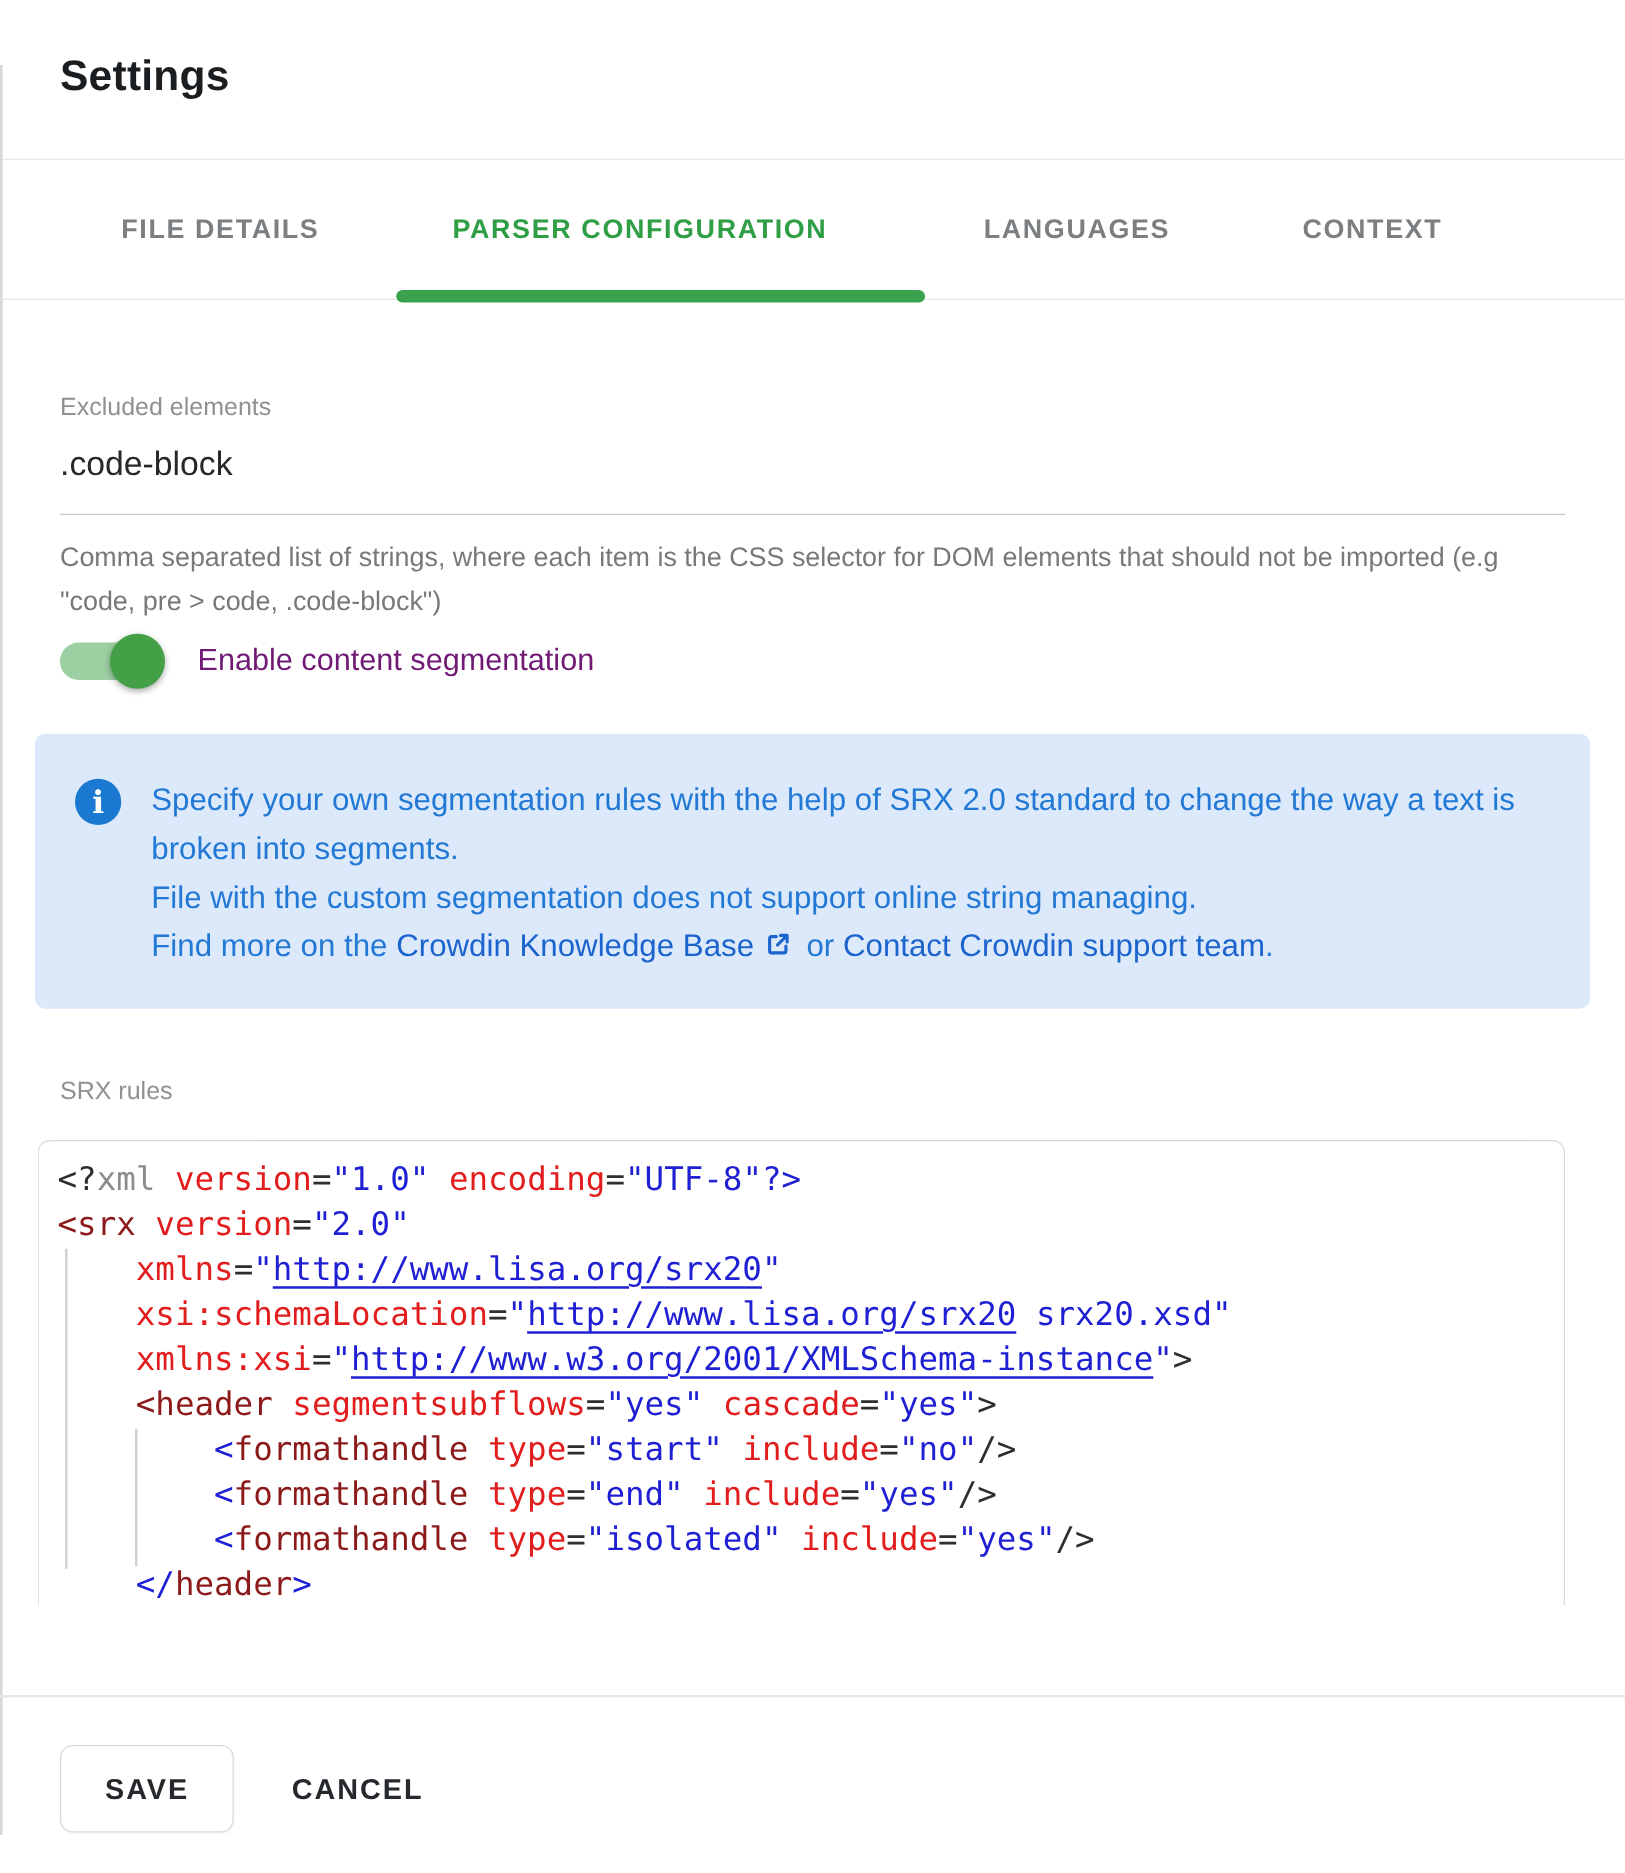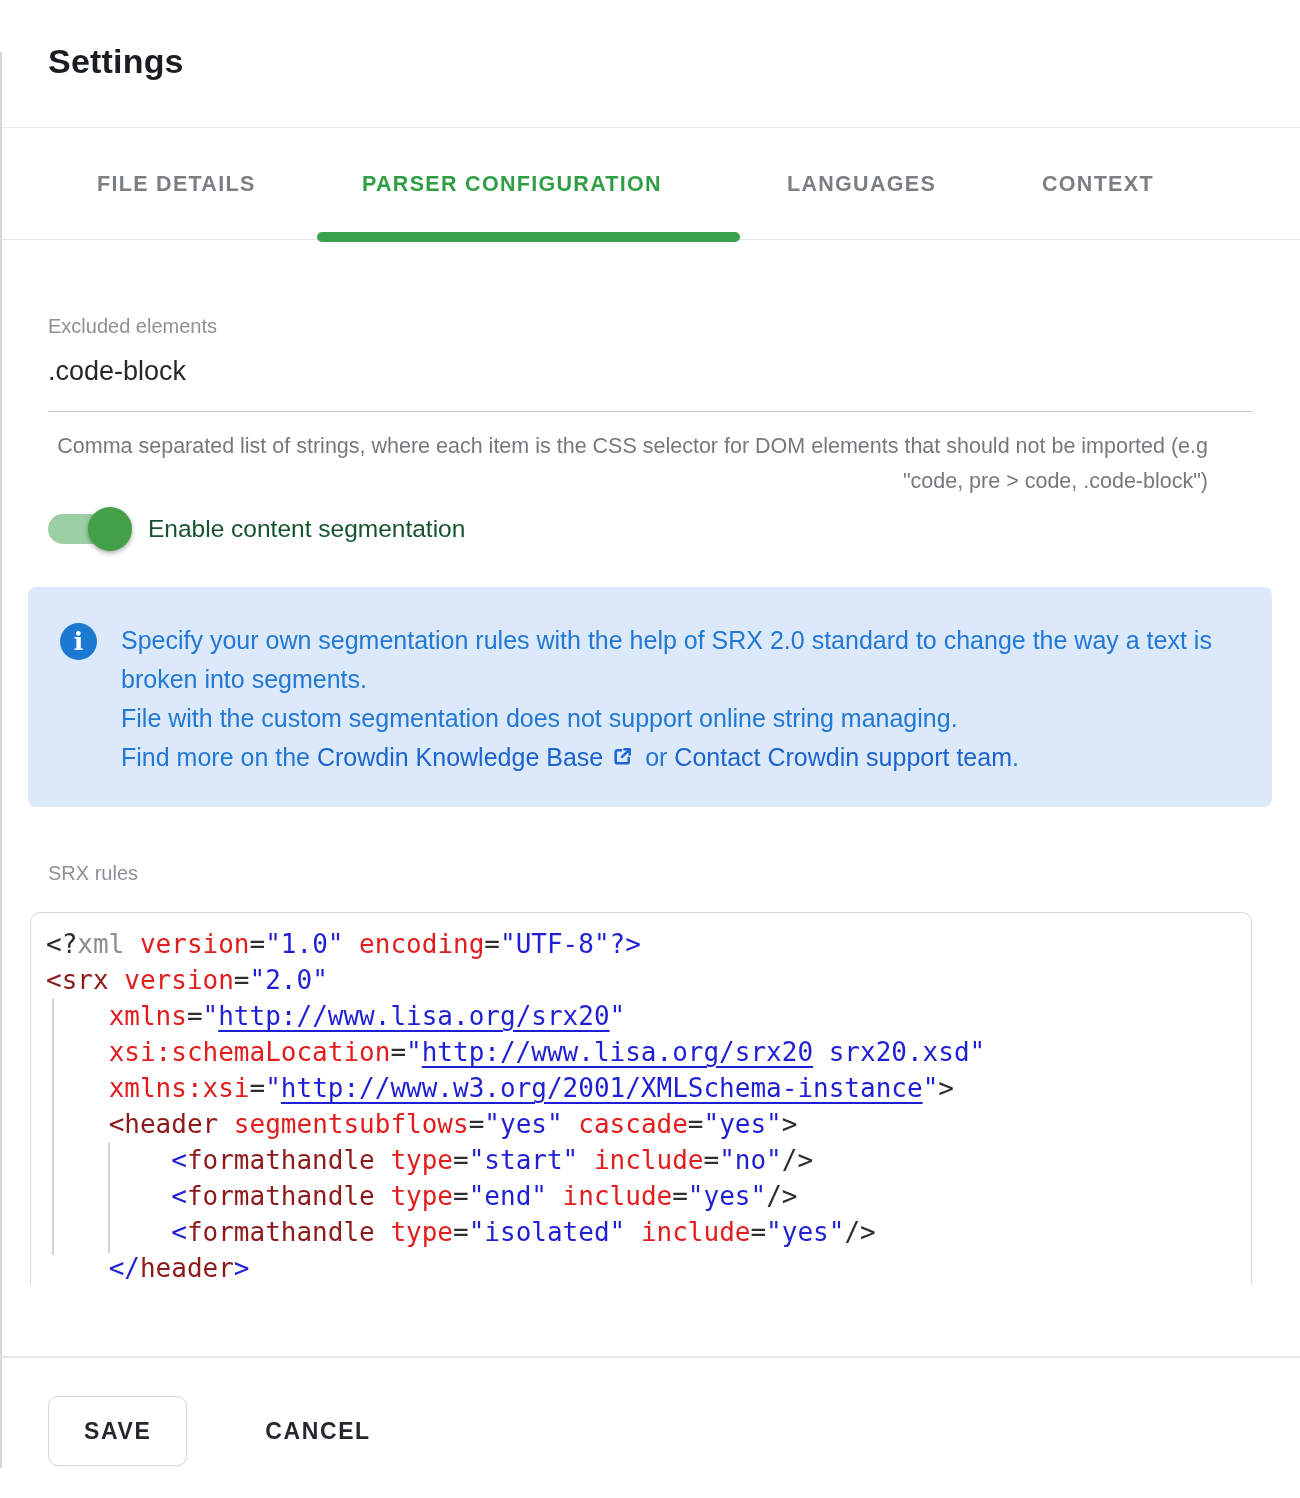--- a/index.html
+++ b/index.html
@@ -19,30 +19,30 @@
          letter-spacing:1.3px; color:#7b7f82; cursor:pointer; white-space:nowrap; }
   .tab.active { color:#2f9e44; }
   .tab-underline { position:absolute; left:317px; width:423px; bottom:-3px; height:10px;
                    border-radius:6px; background:#3aa24c; }
 
   
   .main { padding:0 48px; }
   .field-label { margin-top:74px; font-size:20px; color:#8e9194; line-height:24px; }
   .field-value { margin-top:18px; font-size:27px; color:#26282b; line-height:30px;
                  padding-bottom:25px; border-bottom:1px solid #c6c8ca; }
-  .helper { margin-top:17px; font-size:21.5px; line-height:35px; color:#76797c; max-width:1160px;text-align:right; }
+  .helper { margin-top:17px; font-size:21.5px; line-height:35px; color:#76797c; max-width:1160px; }
 
   .toggle-row { display:flex; align-items:center; margin-top:8px; height:44px; }
   .toggle-row + .toggle-row { margin-top:38px; }
   .switch { position:relative; width:84px; height:44px; flex:0 0 auto; cursor:pointer; }
   .switch .track { position:absolute; left:0; top:7px; width:64px; height:30px; border-radius:15px;
                    background:#9ccfa1; }
   .switch .knob { position:absolute; left:40px; top:0; width:44px; height:44px; border-radius:50%;
                   background:#43a047; box-shadow:0 2px 5px rgba(0,0,0,.35); }
-  .toggle-label { margin-left:16px; font-size:24.5px; color:#14532d; }
+  .toggle-label { margin-left:26px; font-size:24.5px; color:#701a75; }
 
   
   .info-box { margin:36px -20px 0 -20px; background:#dbe9fa; border-radius:8px;
               padding:34px 40px 28px 32px; display:flex; align-items:flex-start; }
   .info-icon { flex:0 0 auto; width:37px; height:37px; border-radius:50%; background:#1b79d2;
                color:#fff; display:flex; align-items:center; justify-content:center;
                font-size:25px; font-weight:700; font-family:"DejaVu Serif", serif; margin-top:2px; }
   .info-text { margin-left:24px; font-size:25px; line-height:39px; color:#2278d5; max-width:1095px; }
   .info-text .lnk { font-weight:400; color:#1b63cd; cursor:pointer; }
   .ext-icon { display:inline-block; vertical-align:-2px; margin:0 4px 0 8px; }
@@ -61,21 +61,21 @@
   .tk-maroon{ color:#8c1a1a; }
   .tk-blue  { color:#1f1fd3; }
   .tk-link  { color:#1f1fd3; text-decoration:underline; text-underline-offset:5px; }
   .guide { position:absolute; width:2px; background:#cfd2d4; }
   .guide1 { left:21px; top:86px; height:256px; }
   .guide2 { left:77px; top:230px; height:110px; }
 
   .separator { position:absolute; left:0; top:1356px; width:1300px; height:2px; background:#e5e8ea; }
 
   
-  .footer { position:absolute; left:48px; top:1396px; display:flex; align-items:center;gap:32px; }
+  .footer { position:absolute; left:48px; top:1396px; display:flex; align-items:center; }
   .btn { font-size:23px; font-weight:700; letter-spacing:1.6px; color:#25282c; cursor:pointer;
          background:#fff; font-family:"Liberation Sans", sans-serif; }
   .btn-save { border:1px solid #d6d9db; border-radius:10px; padding:0 35px; height:70px;
               display:flex; align-items:center; box-shadow:0 1px 2px rgba(0,0,0,.04); }
   .btn-cancel { border:none; margin-left:36px; padding:0 10px; }
 </style>
 </head>
 <body>
 
 <div class="page">

